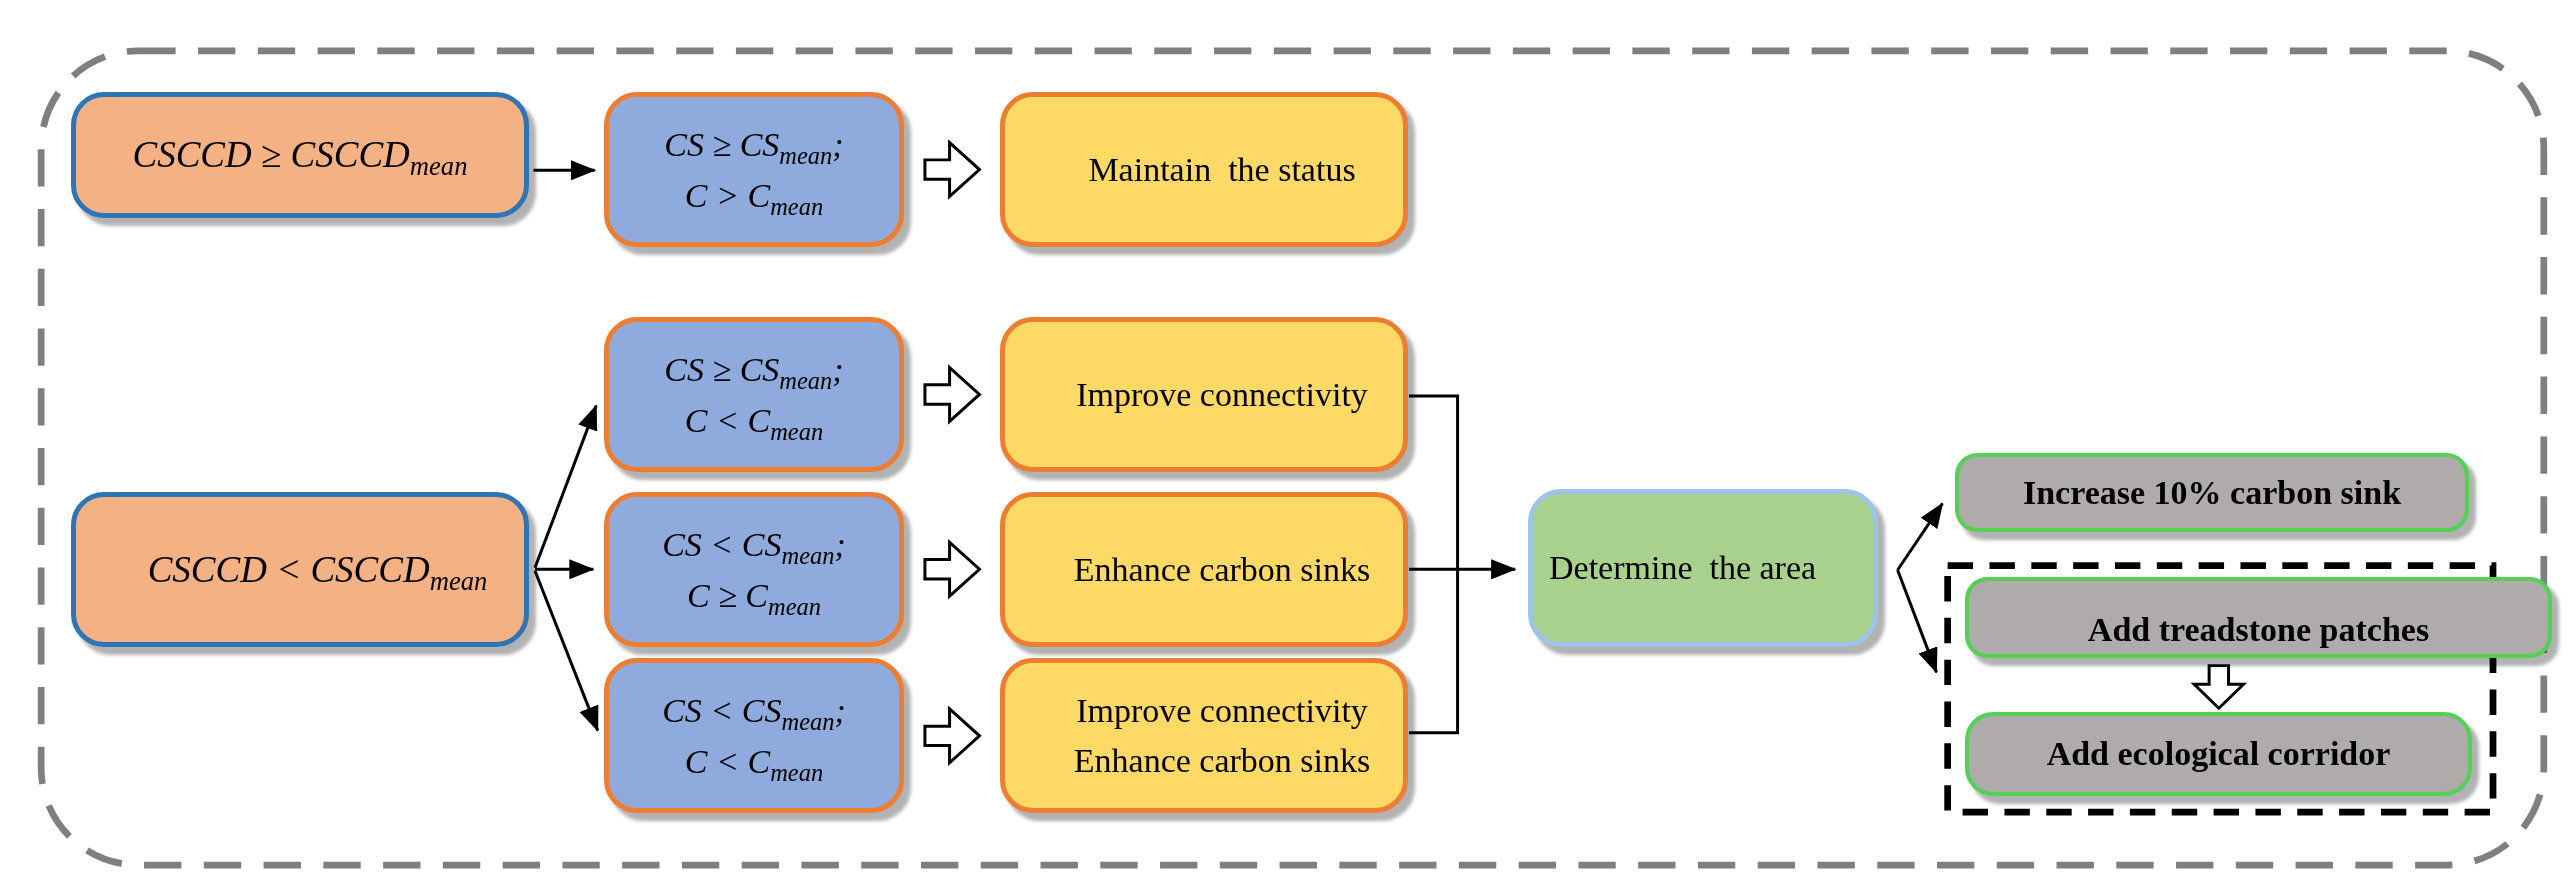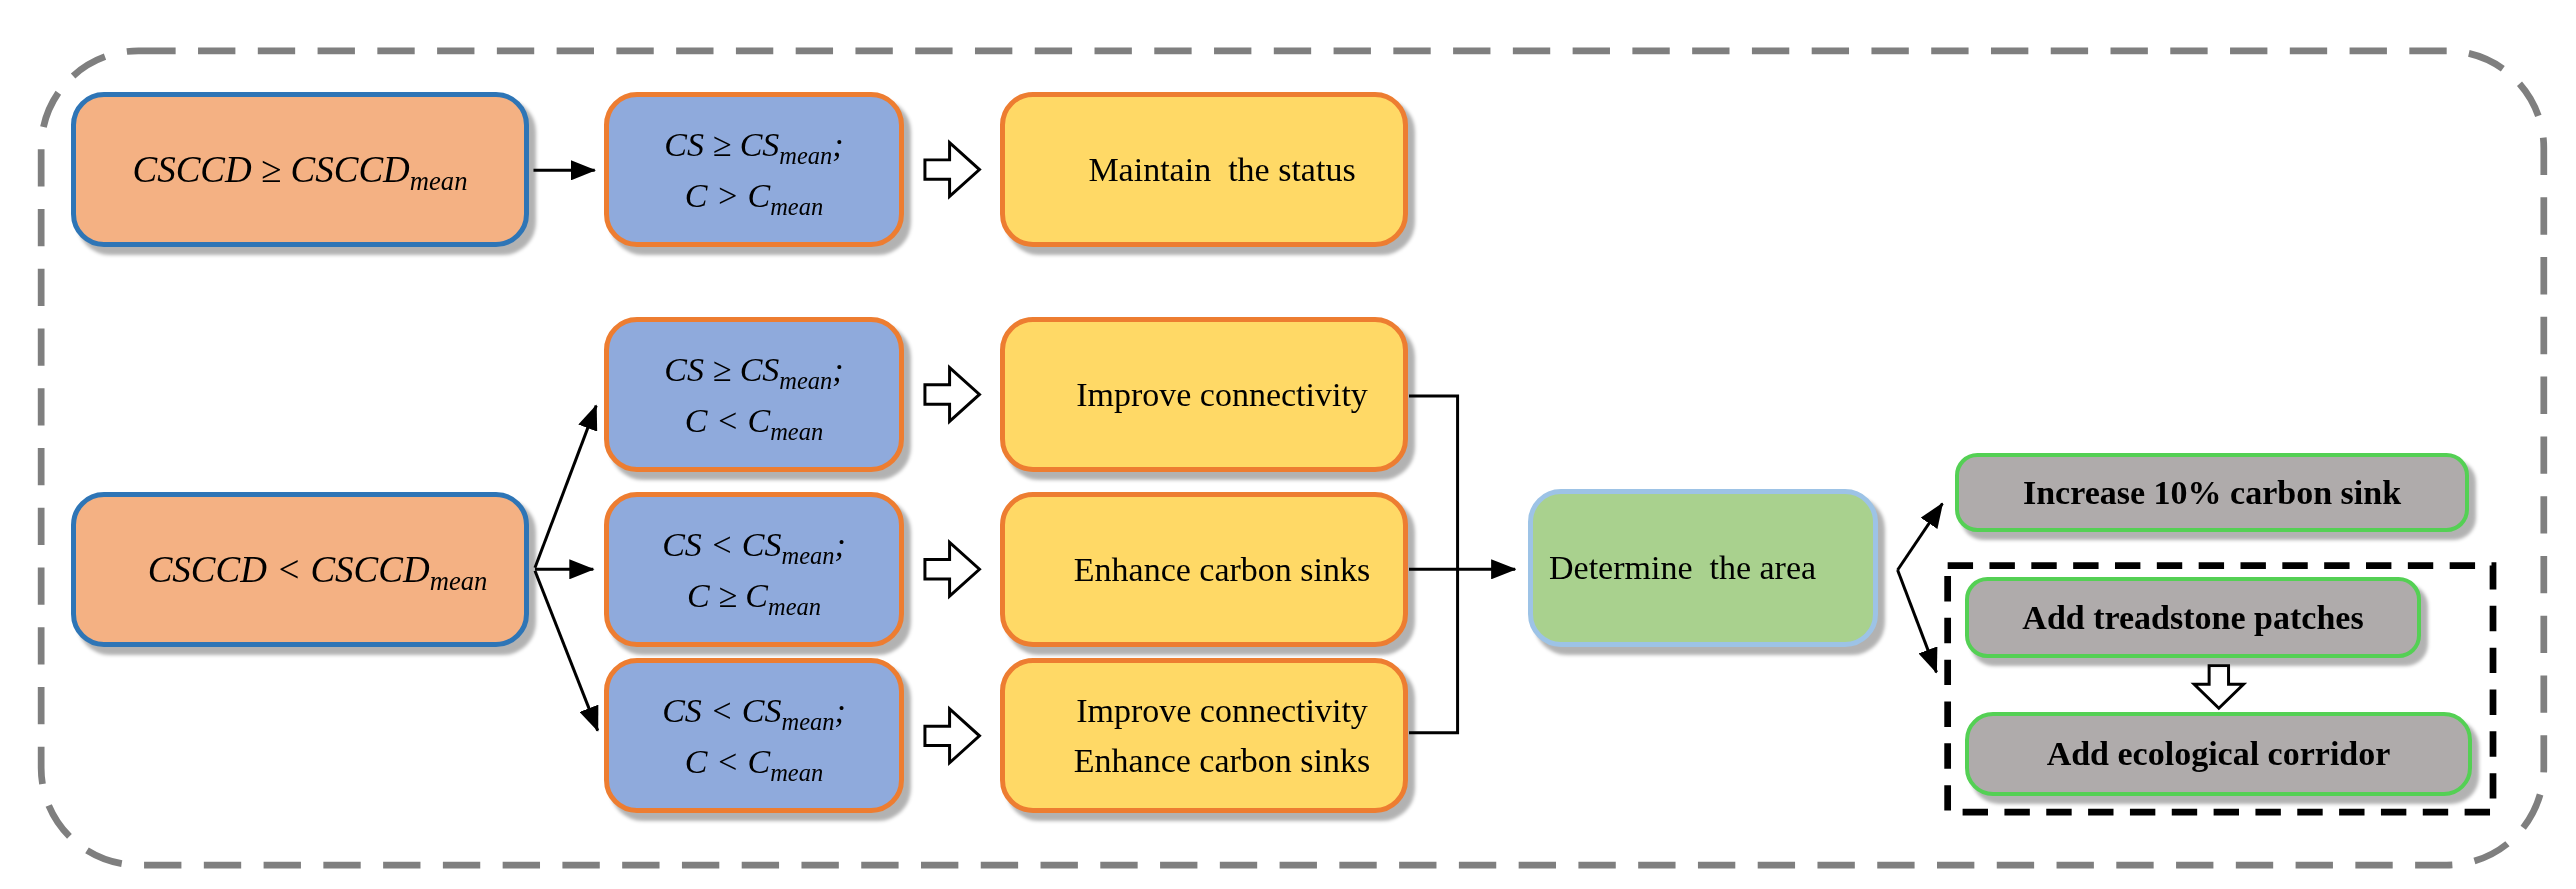--- a/index.html
+++ b/index.html
@@ -65,21 +65,21 @@
     <line class="conn" x1="2540" y1="763" x2="2592" y2="900" marker-end="url(#ah)"></line>
 
     <path class="hollow" d="M1238,214 L1271,214 L1271,191 L1311,227 L1271,263 L1271,240 L1238,240 Z"></path>
     <path class="hollow" d="M1238,515 L1271,515 L1271,492 L1311,528 L1271,564 L1271,541 L1238,541 Z"></path>
     <path class="hollow" d="M1238,749 L1271,749 L1271,726 L1311,762 L1271,798 L1271,775 L1238,775 Z"></path>
     <path class="hollow" d="M1238,972 L1271,972 L1271,949 L1311,985 L1271,1021 L1271,998 L1238,998 Z"></path>
 
     <path class="hollow" d="M2957,891 L2983,891 L2983,916 L3003,916 L2970,948 L2937,916 L2957,916 Z"></path>
   </svg>
 
-  <div class="box rounded orange" style="left:71px;top:92px;width:458px;height:155px;">
+  <div class="box rounded orange" style="left:71px;top:92px;width:458px;height:126px;">
     <span class="math">CSCCD ≥ CSCCD<sub>mean</sub></span>
   </div>
 
   <div class="box rounded blue" style="left:604px;top:92px;width:300px;height:155px;">
     <span class="math">CS ≥ CS<sub>mean</sub>;</span>
     <span class="math">C &gt; C<sub>mean</sub></span>
   </div>
 
   <div class="box rounded yellow" style="left:1000px;top:92px;width:408px;height:155px;">
     <span class="lbl">Maintain  the status</span>
@@ -113,21 +113,21 @@
     <span class="lbl">Enhance carbon sinks</span>
   </div>
 
   <div class="box rounded green green-box-label" style="left:1528px;top:489px;width:350px;height:158px;">
     <span class="lbl">Determine  the area</span>
   </div>
 
   <div class="box gray" style="left:1955px;top:453px;width:514px;height:79px;">
     <span class="lbl">Increase 10% carbon sink</span>
   </div>
-  <div class="box gray" style="left:1965px;top:577px;width:456px;height:81px;">
+  <div class="box gray" style="left:1965px;top:577px;width:587px;height:81px;justify-content:flex-end;">
     <span class="lbl">Add treadstone patches</span>
   </div>
   <div class="box gray" style="left:1965px;top:712px;width:507px;height:84px;border-radius:28px;">
     <span class="lbl">Add ecological corridor</span>
   </div>
 
 </div>
 
 
 </body></html>

